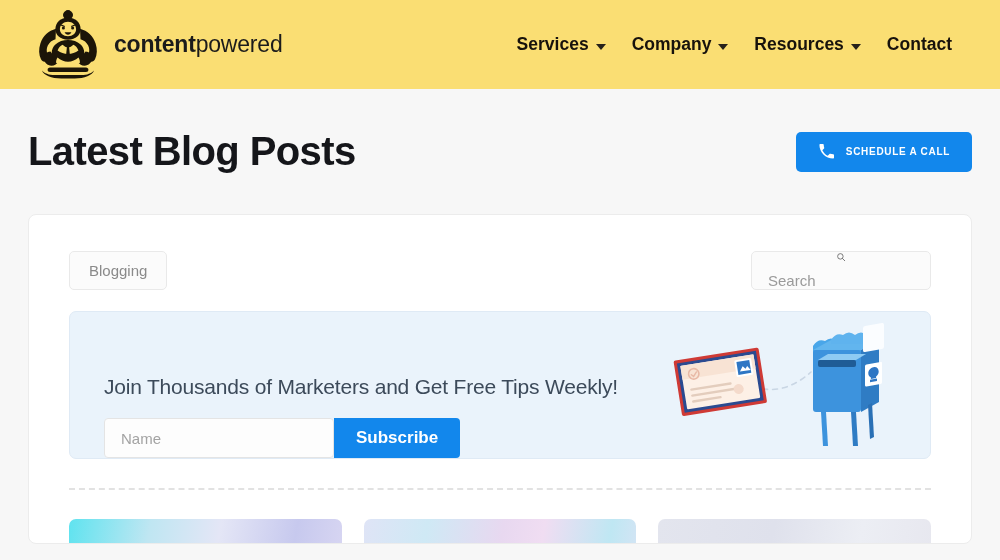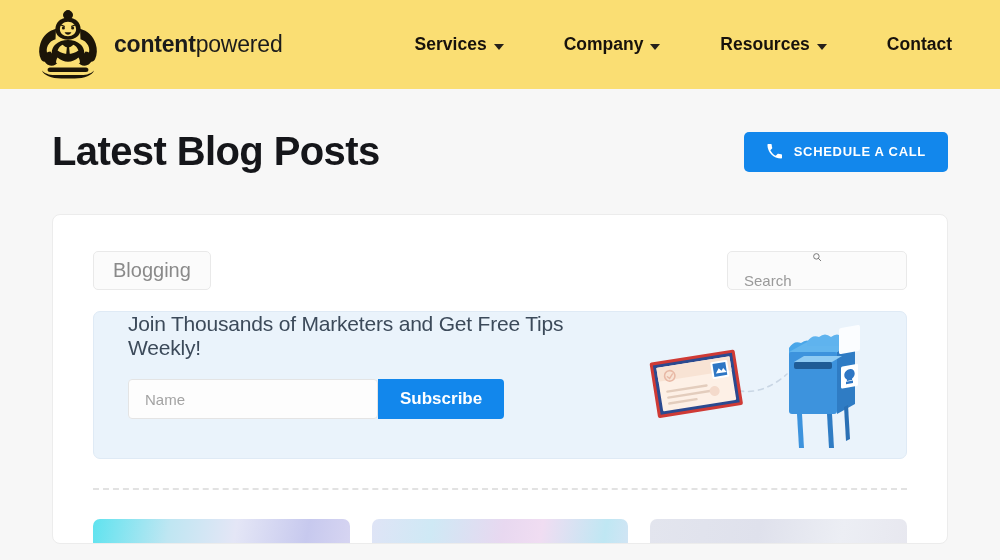--- a/index.html
+++ b/index.html
@@ -27,21 +27,21 @@
     letter-spacing: -0.2px;
     white-space: nowrap;
   }
   .brand-text .b-strong { font-weight: 700; }
   .brand-text .b-light { font-weight: 400; }
 
   .nav {
     margin-left: auto;
     display: flex;
     align-items: center;
-    gap: 60px;
+    gap: 26px;
     padding-right: 12px;
   }
   .nav-item {
     display: flex;
     align-items: center;
     gap: 7px;
     font-size: 17.5px;
     font-weight: 700;
     color: #17120c;
     cursor: pointer;
@@ -51,21 +51,21 @@
     width: 0; height: 0;
     border-left: 5.5px solid transparent;
     border-right: 5.5px solid transparent;
     border-top: 6px solid #26211a;
     display: inline-block;
     position: relative;
     top: 2px;
   }
 
   
-  .page { padding: 0 52px; background: #f7f7f7; }
+  .page { padding: 0 28px; background: #f7f7f7; }
 
   .title-row {
     display: flex;
     align-items: center;
     justify-content: space-between;
     height: 125px;
   }
   .page-title {
     font-size: 40px;
     font-weight: 700;
@@ -75,21 +75,21 @@
   .cta-button {
     background: #1287ec;
     color: #ffffff;
     border: none;
     border-radius: 5px;
     height: 40px;
     padding: 0 22px;
     display: flex;
     align-items: center;
     gap: 11px;
-    font-size: 13px;
+    font-size: 10px;
     font-weight: 700;
     letter-spacing: 0.7px;
     cursor: pointer;
     font-family: "Liberation Sans", sans-serif;
   }
   .cta-button svg { display: block; }
 
   
   .content-card {
     background: #ffffff;
@@ -106,21 +106,21 @@
     gap: 13px;
   }
   .tag {
     border: 1px solid #e9e9e9;
     background: #fbfbfb;
     border-radius: 5px;
     height: 39px;
     padding: 0 19px;
     display: flex;
     align-items: center;
-    font-size: 20px;
+    font-size: 15px;
     color: #8a8a8a;
     cursor: pointer;
     white-space: nowrap;
   }
   .search-box {
     margin-left: auto;
     border: 1px solid #e9e9e9;
     background: #fbfbfb;
     border-radius: 5px;
     height: 39px;
@@ -143,21 +143,21 @@
   .search-box input::placeholder { color: #9a9a9a; }
 
   
   .newsletter {
     margin-top: 21px;
     background: #eaf3fb;
     border: 1px solid #dfeaf5;
     border-radius: 7px;
     height: 148px;
     display: flex;
-    align-items: flex-start;
+    align-items: flex-end;
     padding: 0 34px;
     position: relative;
     overflow: hidden;
     gap: 36px;
   }
   .nl-left { flex: 1 1 auto; }
   .nl-heading {
     font-size: 21px;
     color: #3c4a5a;
     font-weight: 400;
@@ -170,21 +170,21 @@
     border: 1px solid #e4e4e4;
     border-radius: 4px;
     height: 40px;
     padding: 0 16px;
     font-size: 15px;
     color: #555;
     outline: none;
     font-family: "Liberation Sans", sans-serif;
   }
   .nl-input::placeholder { color: #a3a3a3; }
-  .nl-name { width: 250px; }
+  .nl-name { width: 230px; }
   .nl-email { width: 197px; border-radius: 4px 0 0 4px; }
   .nl-subscribe {
     background: #1287ec;
     color: #fff;
     border: none;
     height: 40px;
     padding: 0 22px;
     border-radius: 0 4px 4px 0;
     font-size: 17px;
     font-weight: 700;

